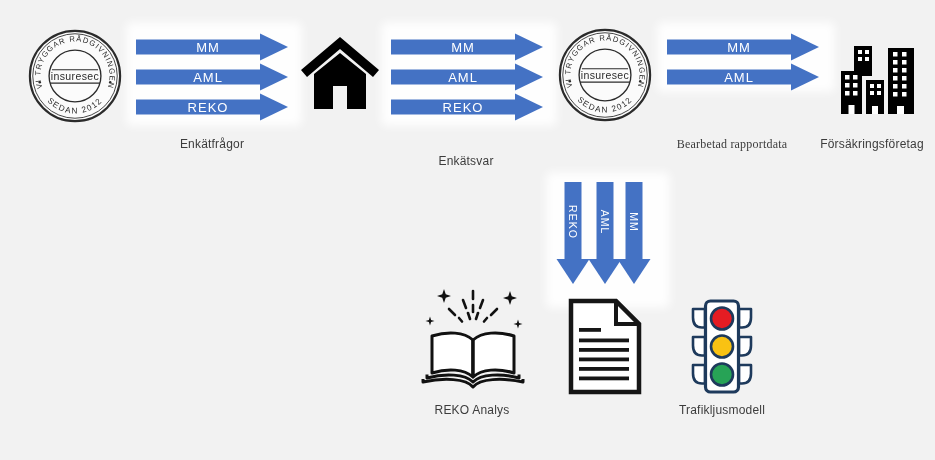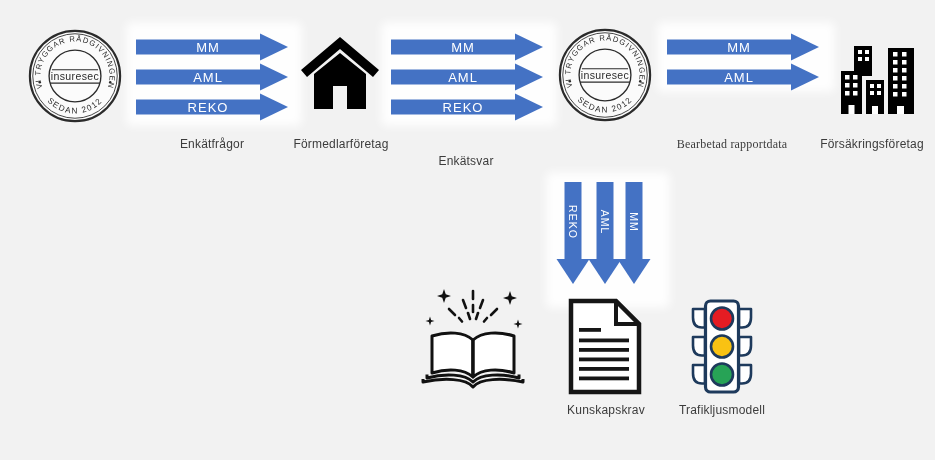--- a/index.html
+++ b/index.html
@@ -75,21 +75,20 @@
     <rect x="0" y="6.5" width="124" height="15"></rect>
       <polygon points="124,0.5 152,14 124,27.5"></polygon>
     <text x="72" y="18.5">REKO</text>
   </svg>
   <div class="lbl" style="left:137px;top:137px;width:150px;">Enkätfrågor</div>
 
   <svg class="abs" style="left:300px;top:36px;" width="80" height="80" viewBox="0 0 80 80">
     <polygon points="40,1 79,34 73,41 40,13 7,41 1,34" fill="#000"></polygon>
     <polygon points="14,38 40,17 66,38 66,73 47,73 47,50 33,50 33,73 14,73" fill="#000"></polygon>
   </svg>
-  <div class="lbl" style="left:266px;top:137px;width:150px;">Förmedlarföretag</div>
 
   <svg class="abs harrow" style="left:391px;top:33px;" width="154" height="28" viewBox="0 0 154 28">
     <rect x="0" y="6.5" width="124" height="15"></rect>
       <polygon points="124,0.5 152,14 124,27.5"></polygon>
     <text x="72" y="18.5">MM</text>
   </svg>
   <svg class="abs harrow" style="left:391px;top:63px;" width="154" height="28" viewBox="0 0 154 28">
     <rect x="0" y="6.5" width="124" height="15"></rect>
       <polygon points="124,0.5 152,14 124,27.5"></polygon>
     <text x="72" y="18.5">AML</text>
@@ -205,34 +204,34 @@
       <path d="M100 35.5 L101.1 38.9 L104.5 40 L101.1 41.1 L100 44.5 L98.9 41.1 L95.5 40 L98.9 38.9 Z"></path>
     </g>
     <g stroke="#111" stroke-width="3" stroke-linejoin="round" fill="#fff">
       <path d="M5 95 V98 C26 93.5 48 94.5 55 103 C62 94.5 84 93.5 105 98 V95" fill="none"></path>
       <path d="M9 90.5 V94 C27 89 47 90 55 98 C63 90 83 89 101 94 V90.5" fill="none"></path>
       <path d="M55 56 C46 48 30 47 14 52 L14 89 C30 84 46 85 55 93 Z"></path>
       <path d="M55 56 C64 48 80 47 96 52 L96 89 C80 84 64 85 55 93 Z"></path>
       <path d="M55 56 V93" fill="none"></path>
     </g>
   </svg>
+  <div class="lbl" style="left:397px;top:403px;width:150px;">REKO Analys</div>
 
   <svg class="abs" style="left:566px;top:298px;" width="78" height="97" viewBox="0 0 78 97">
     <path d="M5 3 H50 L73 26 V94 H5 Z" fill="#fff" stroke="#161616" stroke-width="4.5" stroke-linejoin="miter"></path>
     <path d="M50 3 V26 H73" fill="none" stroke="#161616" stroke-width="4"></path>
     <g fill="#161616">
       <rect x="13" y="30" width="22" height="3.8"></rect>
       <rect x="13" y="40.5" width="50" height="3.8"></rect>
       <rect x="13" y="50" width="50" height="3.8"></rect>
       <rect x="13" y="59.5" width="50" height="3.8"></rect>
       <rect x="13" y="69" width="50" height="3.8"></rect>
       <rect x="13" y="78.5" width="50" height="3.8"></rect>
     </g>
   </svg>
-  <div class="lbl" style="left:531px;top:403px;width:150px;">Kunskapskrav</div>
 
   <svg class="abs" style="left:682px;top:298px;" width="80" height="97" viewBox="0 0 80 97">
     <g fill="#fff" stroke="#1e3a5c" stroke-width="2.6" stroke-linejoin="round">
       <path d="M23 11 H11 V19.5 Q11 29.5 20 29.5 H23 Z"></path>
       <path d="M23 39 H11 V47.5 Q11 57.5 20 57.5 H23 Z"></path>
       <path d="M23 67 H11 V75.5 Q11 85.5 20 85.5 H23 Z"></path>
       <path d="M57 11 H69 V19.5 Q69 29.5 60 29.5 H57 Z"></path>
       <path d="M57 39 H69 V47.5 Q69 57.5 60 57.5 H57 Z"></path>
       <path d="M57 67 H69 V75.5 Q69 85.5 60 85.5 H57 Z"></path>
     </g>

